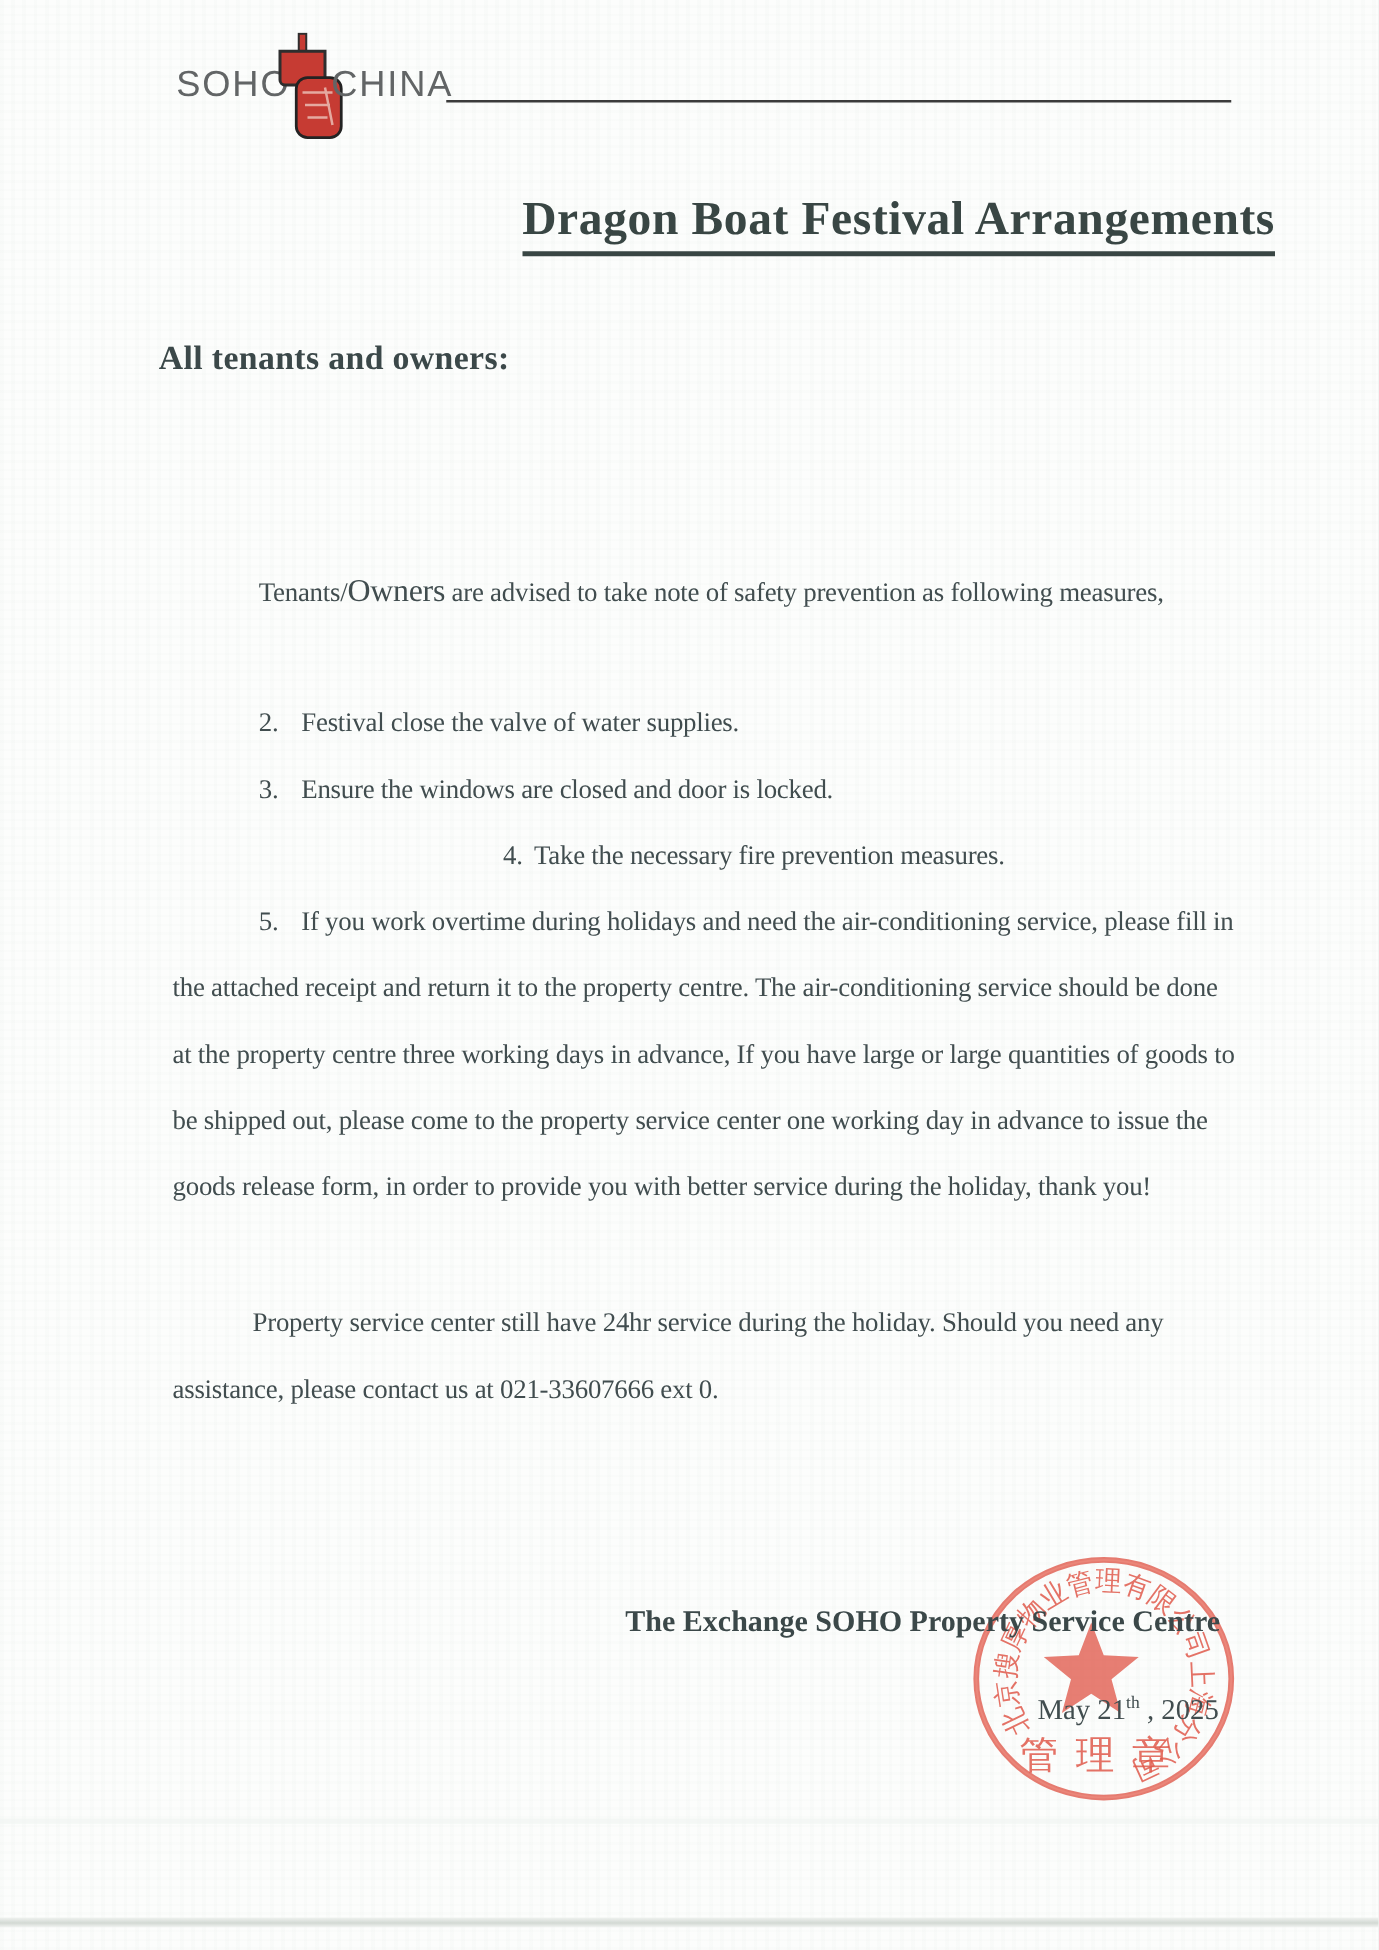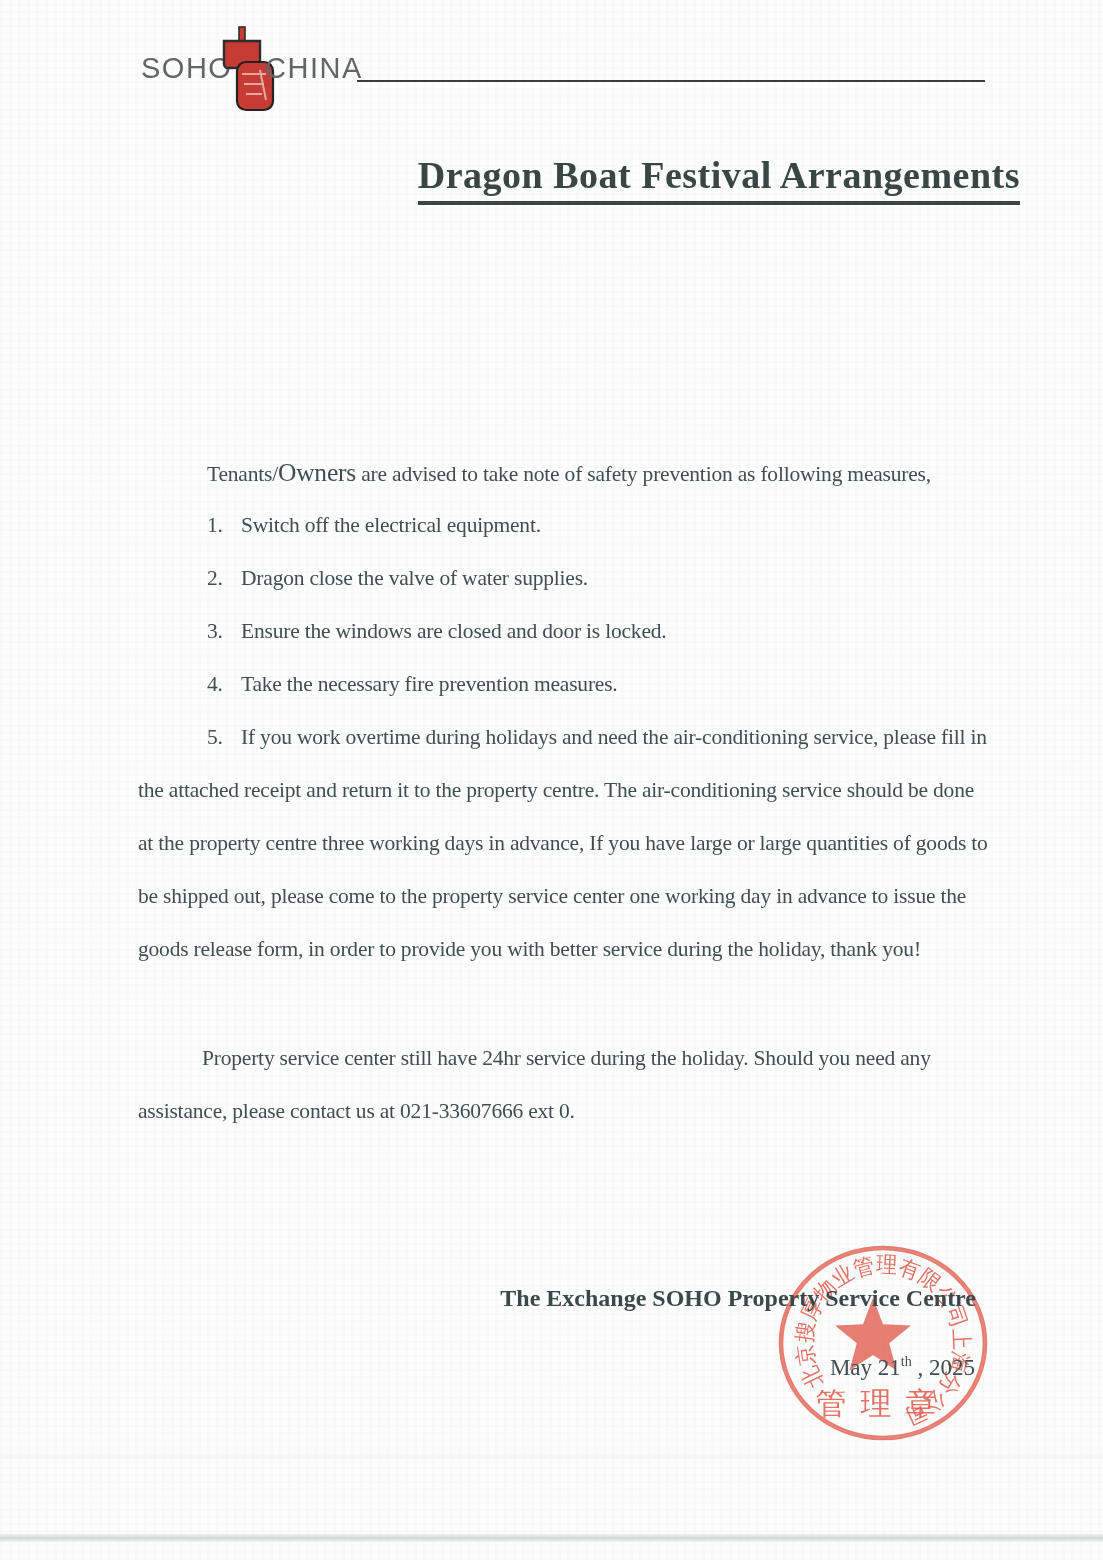--- a/index.html
+++ b/index.html
@@ -42,21 +42,21 @@
     position:absolute;left:138px;width:852px;
     font-size:21.5px;line-height:53px;letter-spacing:-0.2px;
     color:#414d4f;text-align:left;
   }
   .indent{text-indent:69px;}
   .p-intro{top:321px;}
   .p-advisory{top:424px;}
   .li-1{top:477px;}
   .li-2{top:530px;}
   .li-3{top:583px;}
-  .li-4{top:636px;}
+  .li-4{top:636px;text-align:center;}
   .p-item5{top:689px;}
   .p-closing{top:1010px;text-indent:64px;}
   .num{display:inline-block;width:34px;text-indent:0;}
   .emph-bigger{font-size:25.5px;}
   sup{font-size:61%;vertical-align:super;line-height:0;}
   
   .sig-name{
     position:absolute;right:127px;top:1285px;
     font-size:24px;font-weight:bold;color:#3b4849;
     white-space:nowrap;z-index:3;
@@ -94,26 +94,26 @@
       <path d="M31 48 h24 M33 58 h20 M35 68 h16 M49 44 l6 30" stroke="#efcfc6" stroke-width="2" fill="none" opacity="0.75"></path>
     </svg>
     <span class="logo-text logo-china">CHINA</span>
   </div>
   <div class="header-rule"></div>
 
   <div class="doc-title">
     <span>Dragon Boat Festival Arrangements</span>
   </div>
 
+  <div class="salutation">All tenants and owners:</div>
 
 
   <p class="para indent p-advisory"><span>Tenants/</span><span class="emph-bigger">Owners</span><span> are advised to take note of safety prevention as following measures,</span></p>
 
-  <p class="para indent li-1"><span class="num">1.</span><span>Switch off the electrical equipment.</span></p>
-  <p class="para indent li-2"><span class="num">2.</span><span>Dragon close the valve of water supplies.</span></p>
+  <p class="para indent li-2"><span class="num">2.</span><span>Festival close the valve of water supplies.</span></p>
   <p class="para indent li-3"><span class="num">3.</span><span>Ensure the windows are closed and door is locked.</span></p>
   <p class="para indent li-4"><span class="num">4.</span><span>Take the necessary fire prevention measures.</span></p>
   <p class="para indent p-item5"><span class="num">5.</span><span>If you work overtime during holidays and need the air-conditioning service, please fill in the attached receipt and return it to the property centre. The air-conditioning service should be done at the property centre three working days in advance, If you have large or large quantities of goods to be shipped out, please come to the property service center one working day in advance to issue the goods release form, in order to provide you with better service during the holiday, thank you!</span></p>
 
   <p class="para p-closing">Property service center still have 24hr service during the holiday. Should you need any assistance, please contact us at 021-33607666 ext 0.</p>
 
   <svg class="stamp" width="228" height="206" viewBox="0 0 228 206">
     <ellipse cx="111" cy="101" rx="102" ry="95" fill="none" stroke="#e05a4c" stroke-width="4.6" opacity="0.8"></ellipse>
     <ellipse cx="111" cy="101" rx="102" ry="95" fill="none" stroke="#ef9184" stroke-width="1.6" opacity="0.5"></ellipse>
     <defs>

